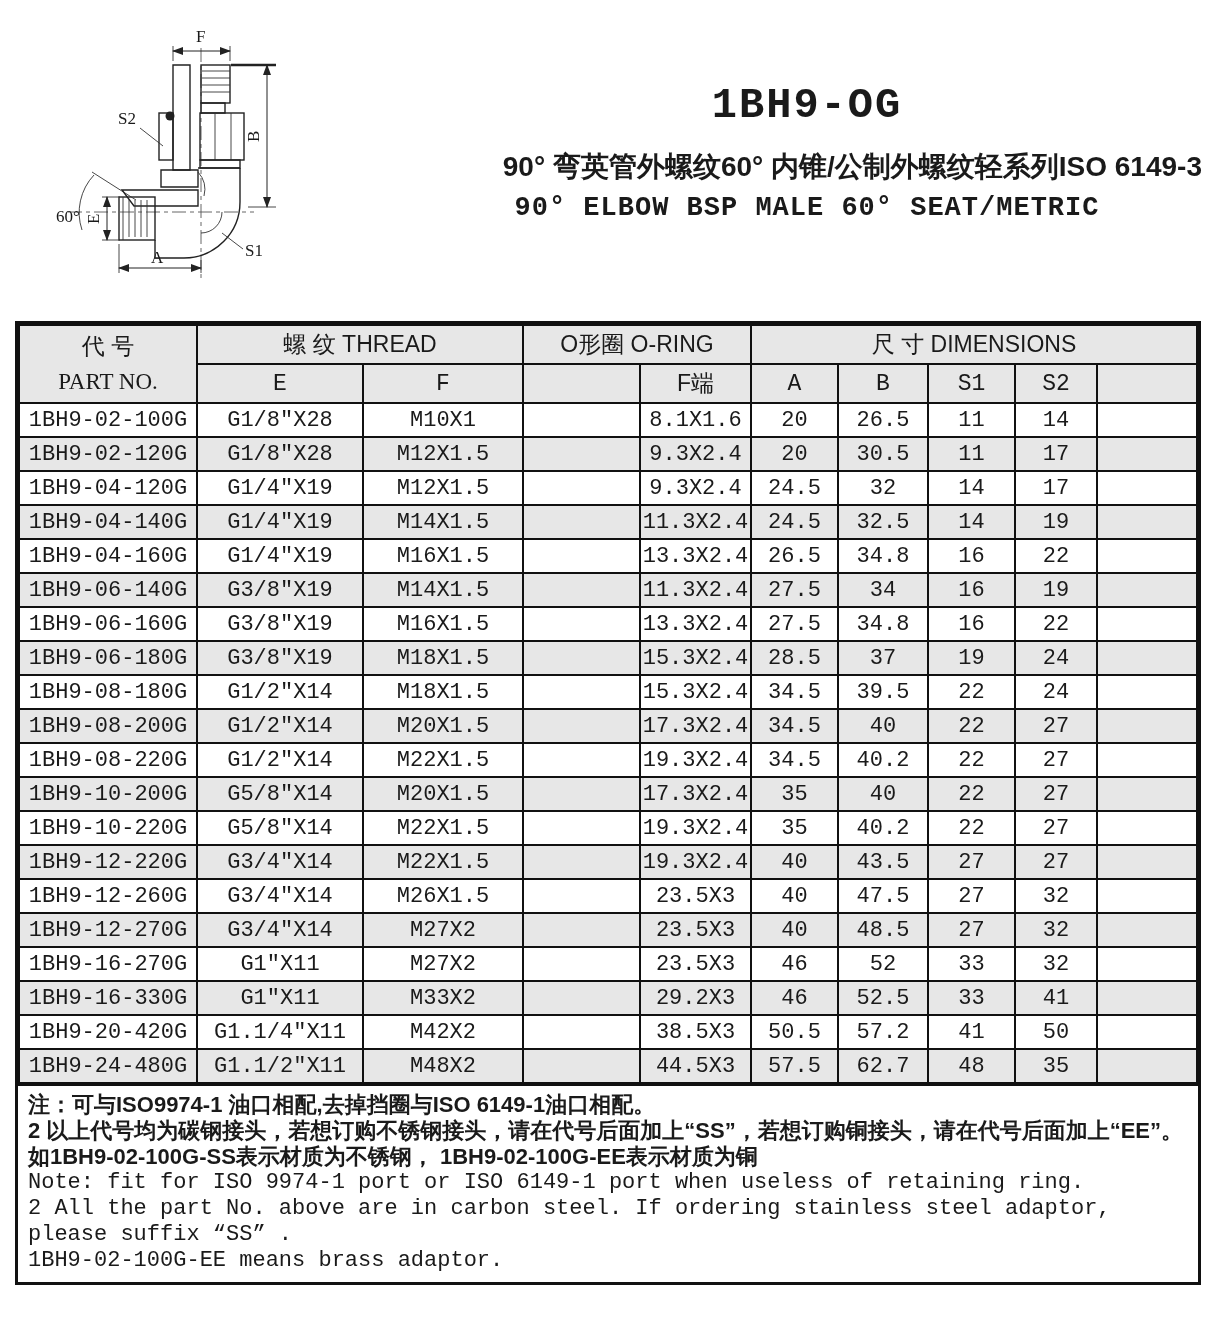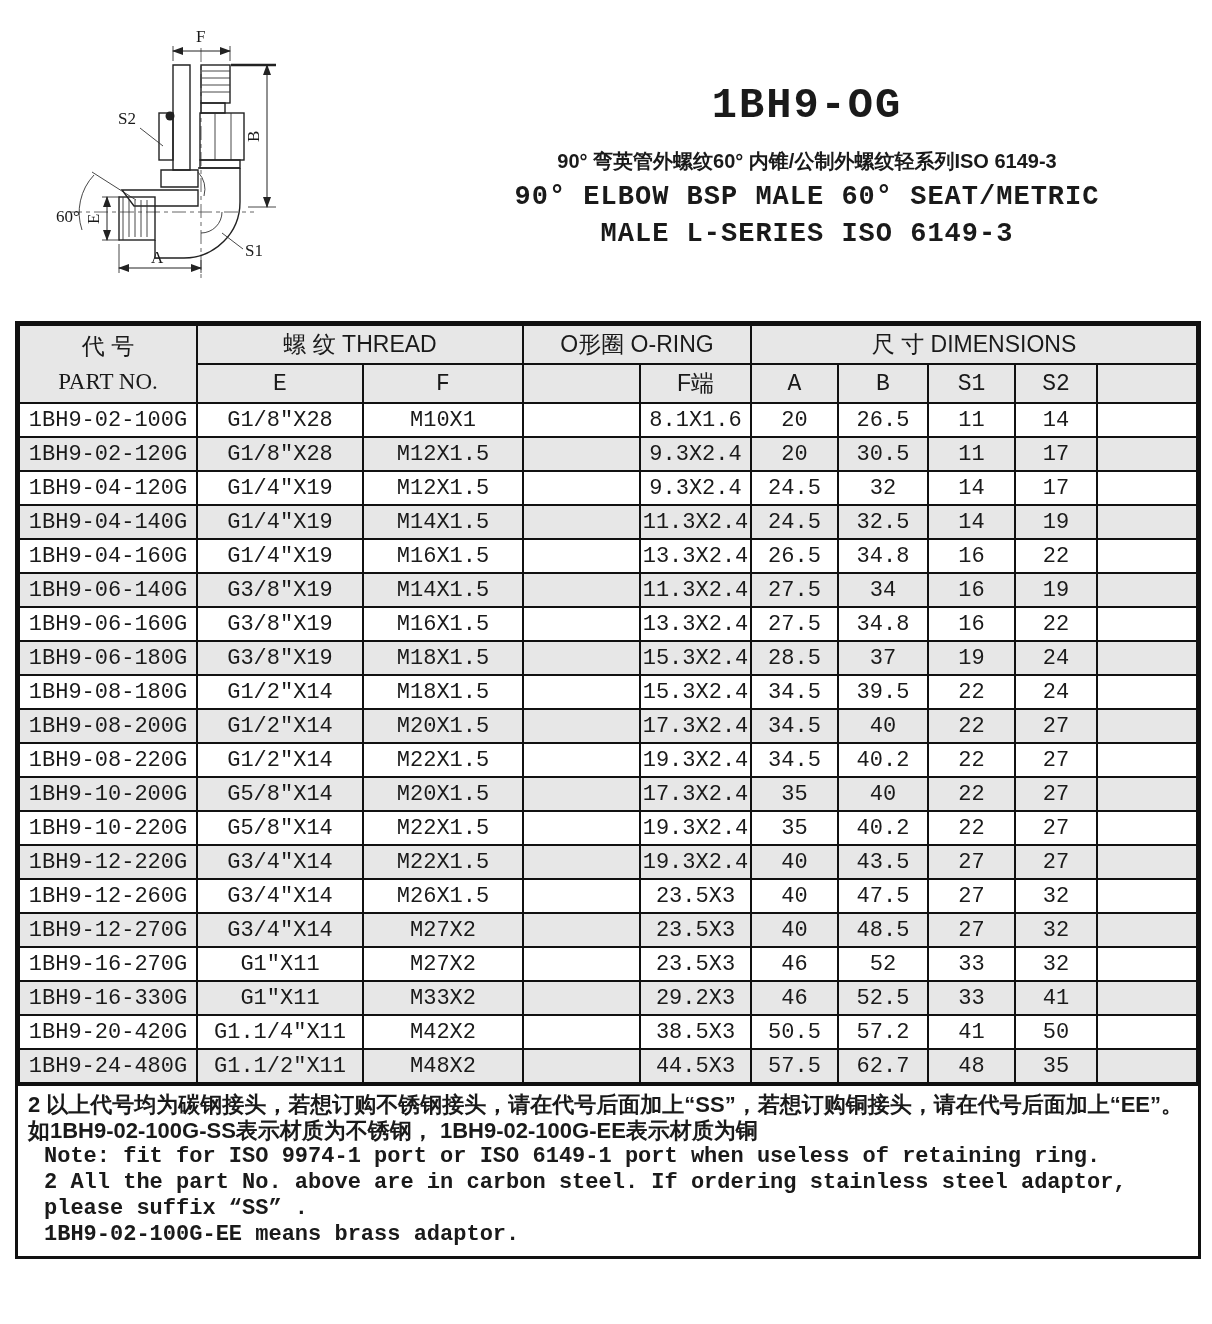--- a/index.html
+++ b/index.html
@@ -3,22 +3,22 @@
 <meta charset="utf-8">
 <style>
   html,body{margin:0;padding:0;background:#fff;}
   .page{position:relative;width:1212px;height:1324px;background:#ffffff;color:#1a1a1a;
         font-family:"Liberation Mono","DejaVu Sans Mono",monospace;overflow:hidden;}
 
   
   .titleblock{position:absolute;left:412px;top:82px;width:790px;text-align:center;}
   .part-title{font-size:42px;font-weight:600;letter-spacing:2px;
               font-family:"Liberation Mono","DejaVu Sans Mono",monospace;}
-  .sub-cn{margin-top:18px;font-size:20px;font-weight:700;
-          font-family:"Liberation Sans","DejaVu Sans",sans-serif;}
+  .sub-cn{margin-top:18px;font-size:28px;font-weight:700;
+          font-family:"Liberation Sans","DejaVu Sans",sans-serif;text-align:right;}
   .sub-en{margin-top:7px;font-size:27px;font-weight:600;letter-spacing:1px;
           font-family:"Liberation Mono","DejaVu Sans Mono",monospace;}
 
   
   .drawing{position:absolute;left:52px;top:20px;}
   .drawing text{font-family:"Liberation Serif","DejaVu Serif",serif;font-size:17px;fill:#1a1a1a;}
   .ln{stroke:#222;stroke-width:1.4;fill:none;}
   .thin{stroke:#333;stroke-width:0.9;fill:none;}
   .cl{stroke:#555;stroke-width:0.9;fill:none;stroke-dasharray:14 4 4 4;}
   .dim{stroke:#222;stroke-width:1;fill:none;}
@@ -33,22 +33,22 @@
       font-family:"Liberation Sans","DejaVu Sans",sans-serif;font-size:23px;}
   table.spec thead th.latin{font-family:"Liberation Mono","DejaVu Sans Mono",monospace;}
   table.spec tbody tr{height:34px;}
   table.spec tbody tr:nth-child(even){background:#e7e7e7;}
   .hdr2line div{line-height:36px;}
 
   
   .notes{border-top:2px solid #111;padding:6px 10px 8px 10px;text-align:left;}
   .note-cn{font-size:22px;line-height:26px;font-weight:700;
            font-family:"Liberation Sans","DejaVu Sans",sans-serif;}
-  .note-en{font-size:22px;line-height:26px;font-weight:700;
-           font-family:"Liberation Mono","DejaVu Sans Mono",monospace;margin-left:16px;}
+  .note-en{font-size:22px;line-height:26px;font-weight:400;
+           font-family:"Liberation Mono","DejaVu Sans Mono",monospace;}
 </style>
 </head>
 <body>
 
 <div class="page">
 
   <svg class="drawing" width="335" height="292" viewBox="0 0 335 292">
     <defs>
       <pattern id="hatch" patternUnits="userSpaceOnUse" width="6" height="6" patternTransform="rotate(45)">
         <rect width="6" height="6" fill="#ffffff"></rect>
@@ -121,21 +121,20 @@
     <line class="thin" x1="88" y1="108" x2="111" y2="126"></line>
 
     <text x="193" y="236">S1</text>
     <line class="thin" x1="191" y1="229" x2="170" y2="213"></line>
   </svg>
 
   <div class="titleblock">
     <div class="part-title">1BH9-OG</div>
     <div class="sub-cn">90° 弯英管外螺纹60° 内锥/公制外螺纹轻系列ISO 6149-3</div>
     <div class="sub-en">90° ELBOW BSP MALE 60°  SEAT/METRIC</div>
-    <div class="sub-en">MALE L-SERIES ISO 6149-3</div>
   </div>
 
   <div class="tablebox">
     <table class="spec">
       <colgroup>
         <col style="width:178px">
           <col style="width:166px">
           <col style="width:160px">
         <col style="width:117px">
           <col style="width:111px">
@@ -405,20 +404,21 @@
             <td>57.5</td>
             <td>62.7</td>
             <td>48</td>
             <td>35</td>
             <td></td>
           </tr>
         </tbody>
     </table>
 
     <div class="notes">
+      <div class="note-cn">注：可与ISO9974-1 油口相配,去掉挡圈与ISO 6149-1油口相配。</div>
       <div class="note-cn">2 以上代号均为碳钢接头，若想订购不锈钢接头，请在代号后面加上“SS”，若想订购铜接头，请在代号后面加上“EE”。</div>
       <div class="note-cn">如1BH9-02-100G-SS表示材质为不锈钢，  1BH9-02-100G-EE表示材质为铜</div>
       <div class="note-en">Note: fit for ISO 9974-1 port or ISO 6149-1 port when useless of retaining ring.</div>
       <div class="note-en">2 All the part No. above are in carbon steel. If ordering stainless steel adaptor, please suffix “SS” .</div>
       <div class="note-en">1BH9-02-100G-EE means brass adaptor.</div>
     </div>
   </div>
 
 </div>
 

